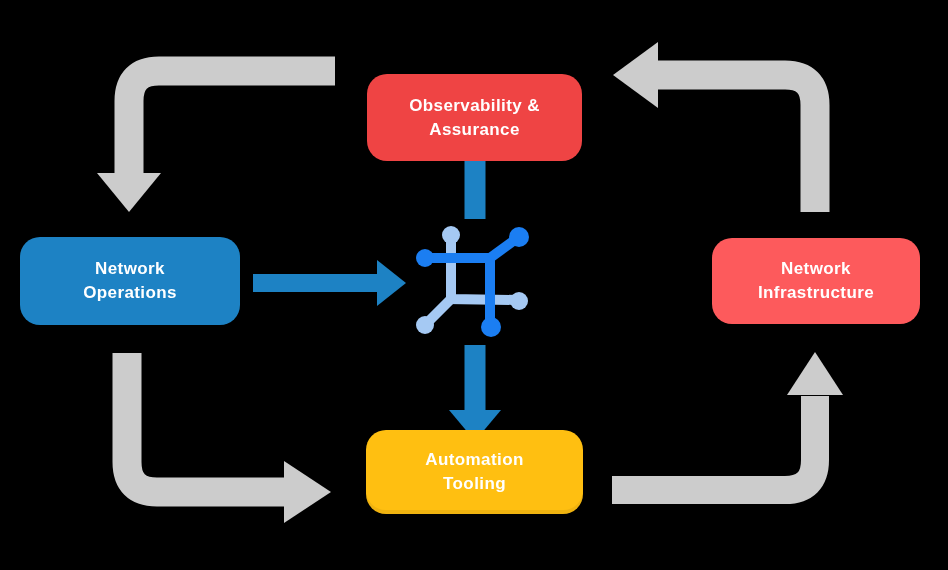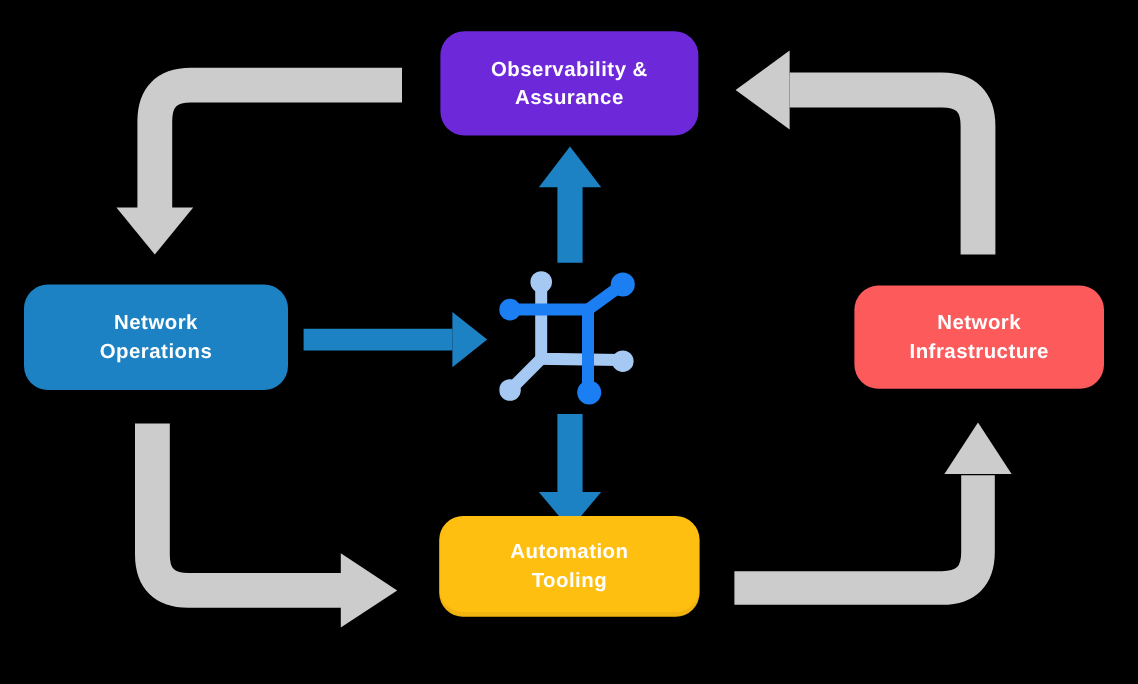--- a/index.html
+++ b/index.html
@@ -89,21 +89,21 @@
     <g class="b-arrow">
       <path d="M 475 219 L 475 154" stroke-width="21"></path>
       <polygon points="449,156 501,156 475,122"></polygon>
     </g>
     <g class="b-arrow">
       <path d="M 475 345 L 475 412" stroke-width="21"></path>
       <polygon points="449,410 501,410 475,441"></polygon>
     </g>
   </svg>
 
-  <div class="node node-obs" style="background-color: #6d28d9;">
+  <div class="node node-obs" style="background-color: #ef4444; margin-top: 48px;">
     <span class="label">Observability &amp;
 Assurance</span>
   </div>
 
   <div class="node node-ops" style="background-color: rgb(29, 130, 196);">
     <span class="label">Network
 Operations</span>
   </div>
 
   <div class="node node-infra" style="background-color: rgb(253, 90, 92);">

